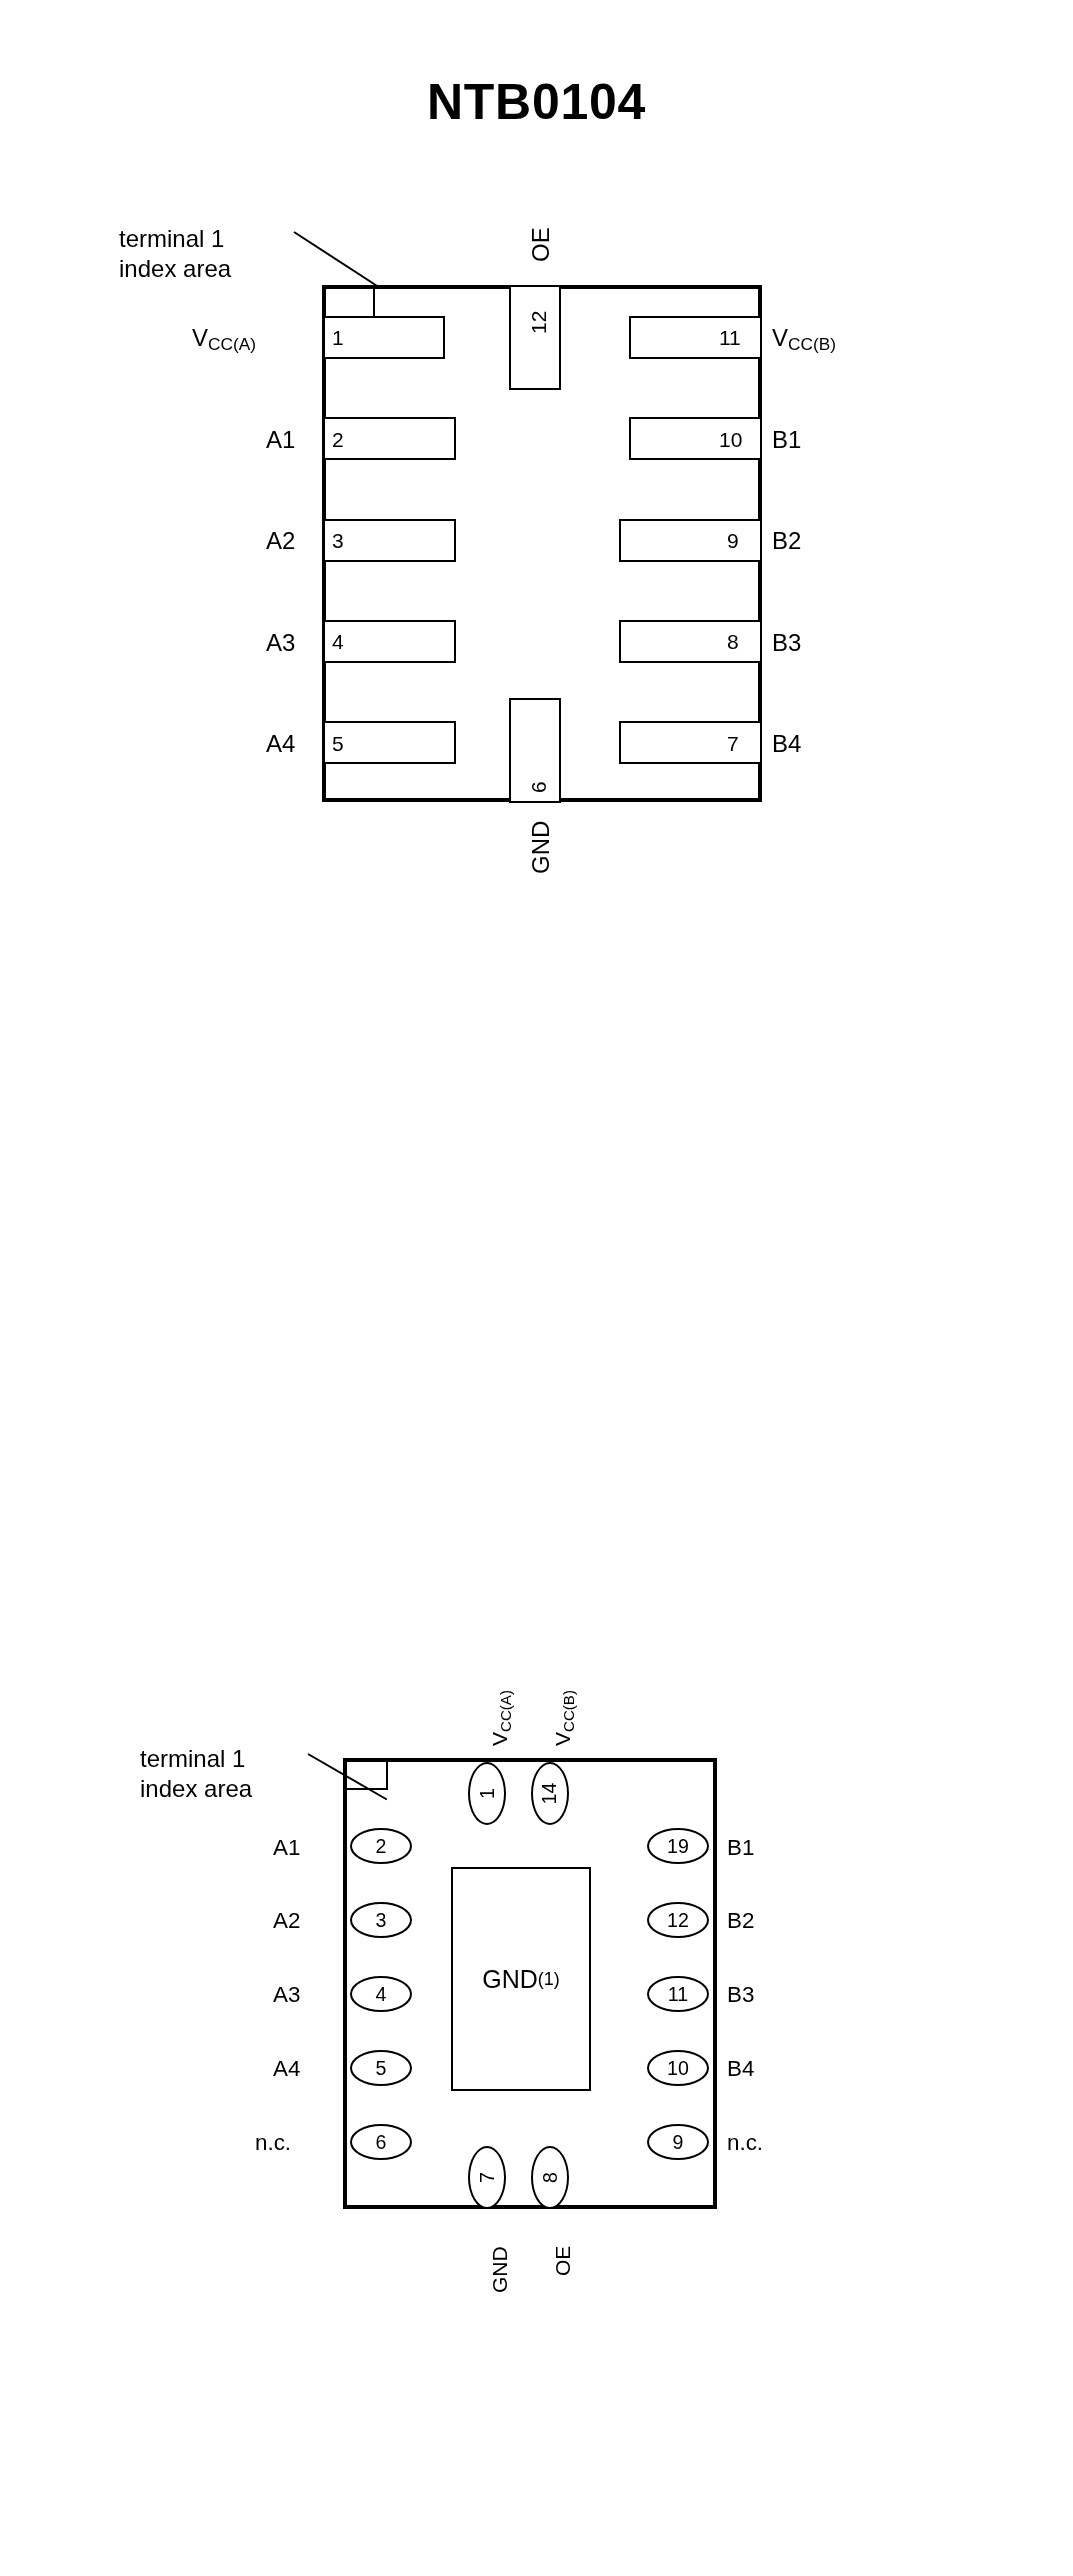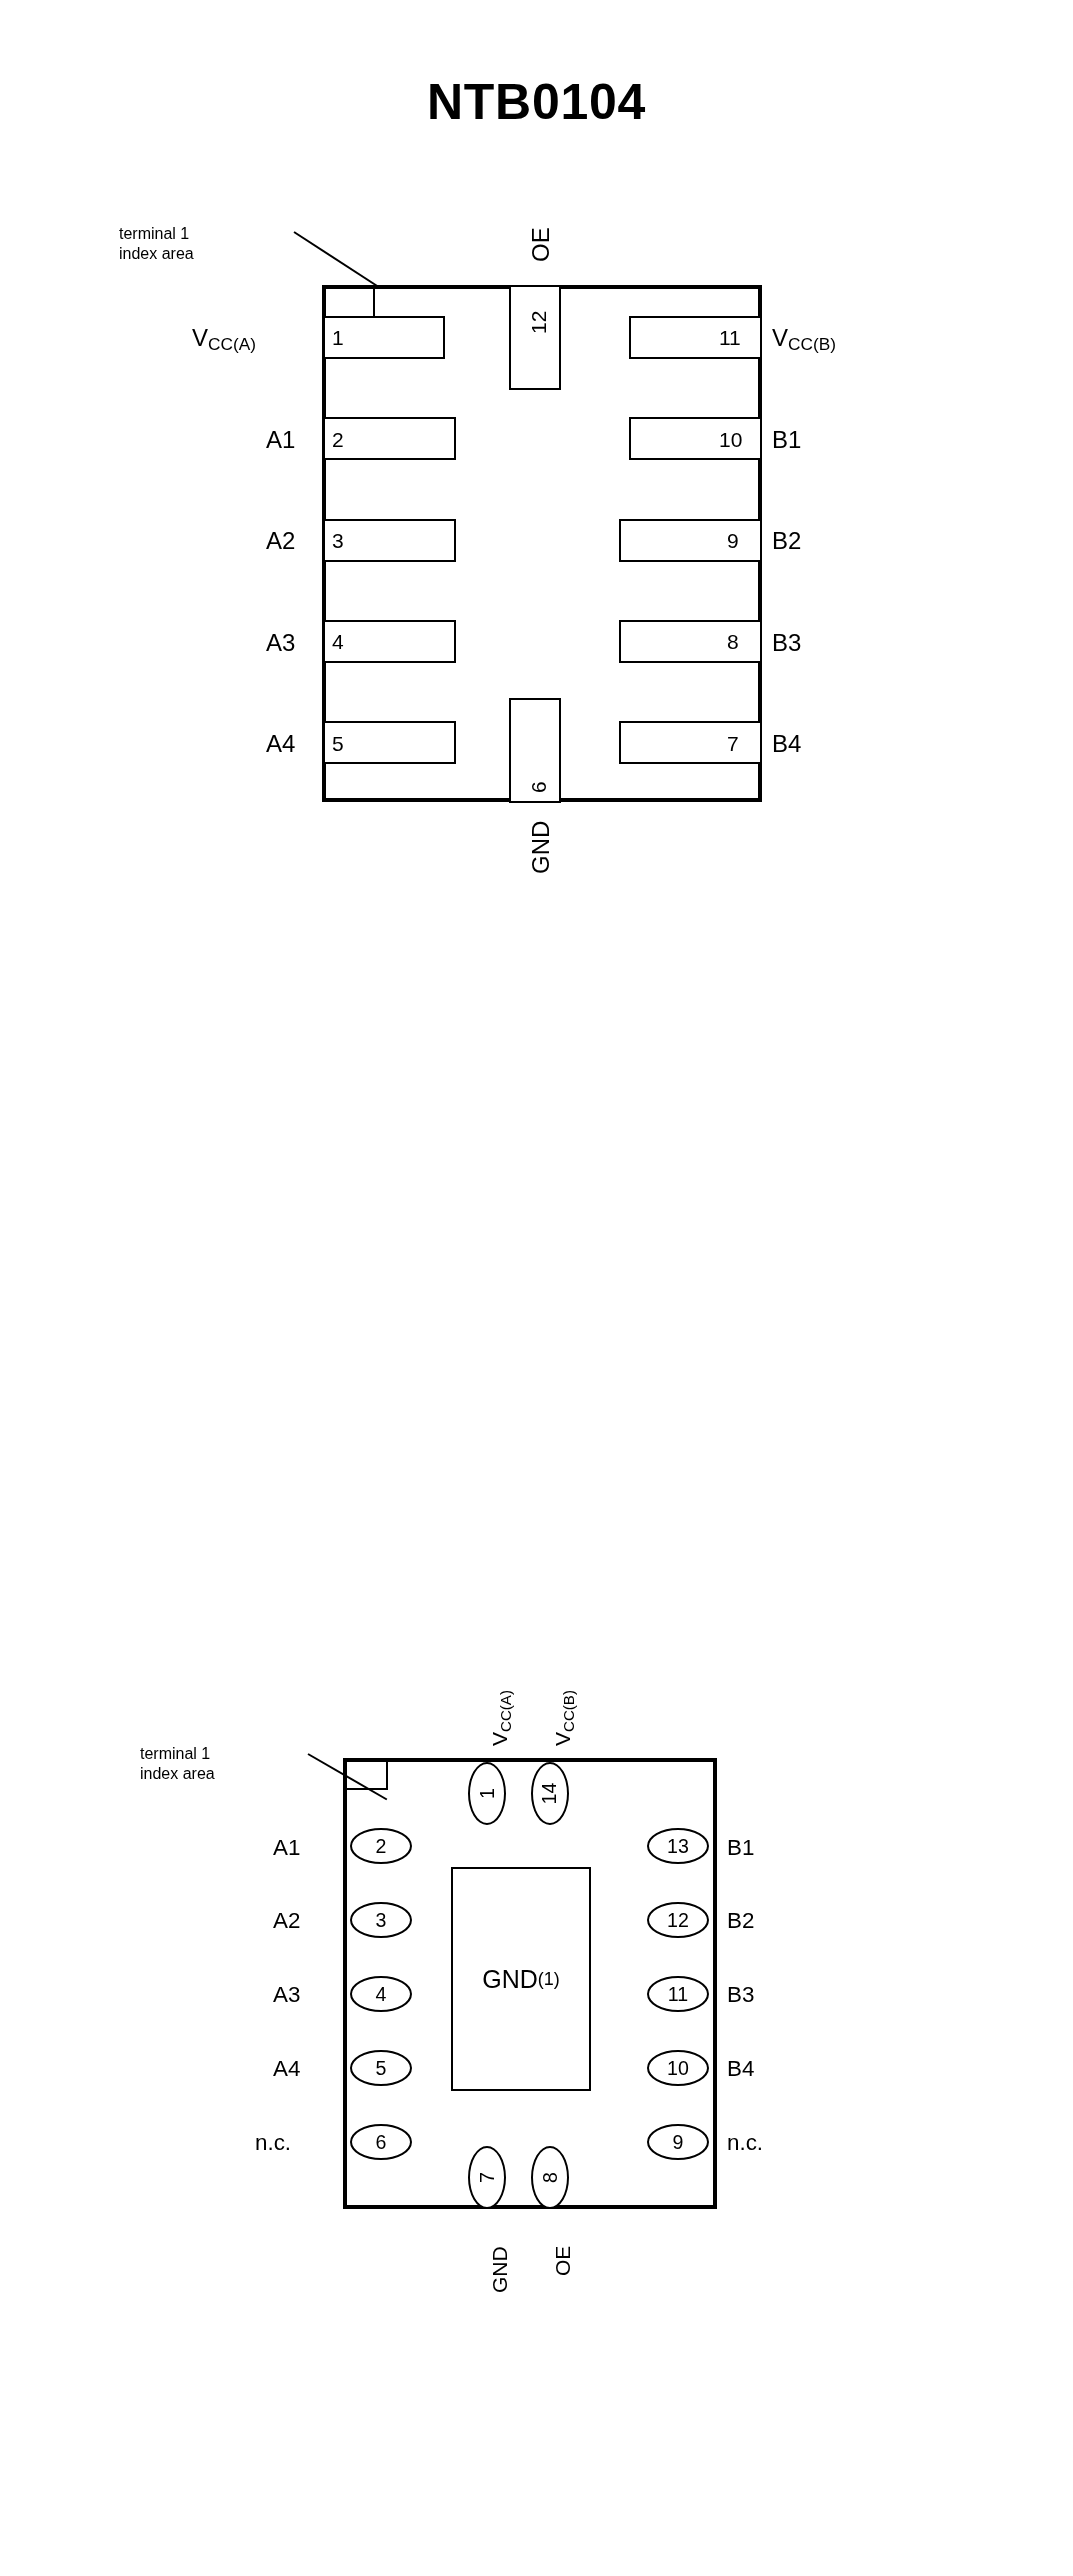--- a/index.html
+++ b/index.html
@@ -49,21 +49,21 @@
   .vert-label {
     position: absolute;
     font-size: 24px;
     line-height: 1;
     white-space: nowrap;
     transform-origin: left top;
     transform: rotate(-90deg);
   }
   .lead-note {
     position: absolute;
-    font-size: 16px;
+    font-size: 24px;
     line-height: 1.25;
     white-space: nowrap;
   }
   sub.sm { font-size: 0.72em; vertical-align: -0.25em; }
   sup.sm { font-size: 0.72em; vertical-align: 0.5em; }
 
   
   #pkg1 {
     position: absolute;
     left: 0; top: 0;
@@ -272,21 +272,21 @@
     <span>5</span>
   </div>
   <div class="side-label" style="left:273px; top:464px; font-size:22.4px;">A4</div>
 
   <div class="pin-oval" style="left:350px; top:530px; width:62px; height:36px;">
     <span>6</span>
   </div>
   <div class="side-label" style="left:255px; top:538px; font-size:22.4px;">n.c.</div>
 
   <div class="pin-oval" style="left:647px; top:234px; width:62px; height:36px;">
-    <span>13</span>
+    <span>19</span>
   </div>
   <div class="side-label" style="left:727px; top:243px; font-size:22.4px;">B1</div>
 
   <div class="pin-oval" style="left:647px; top:308px; width:62px; height:36px;">
     <span>12</span>
   </div>
   <div class="side-label" style="left:727px; top:316px; font-size:22.4px;">B2</div>
 
   <div class="pin-oval" style="left:647px; top:382px; width:62px; height:36px;">
     <span>11</span>

